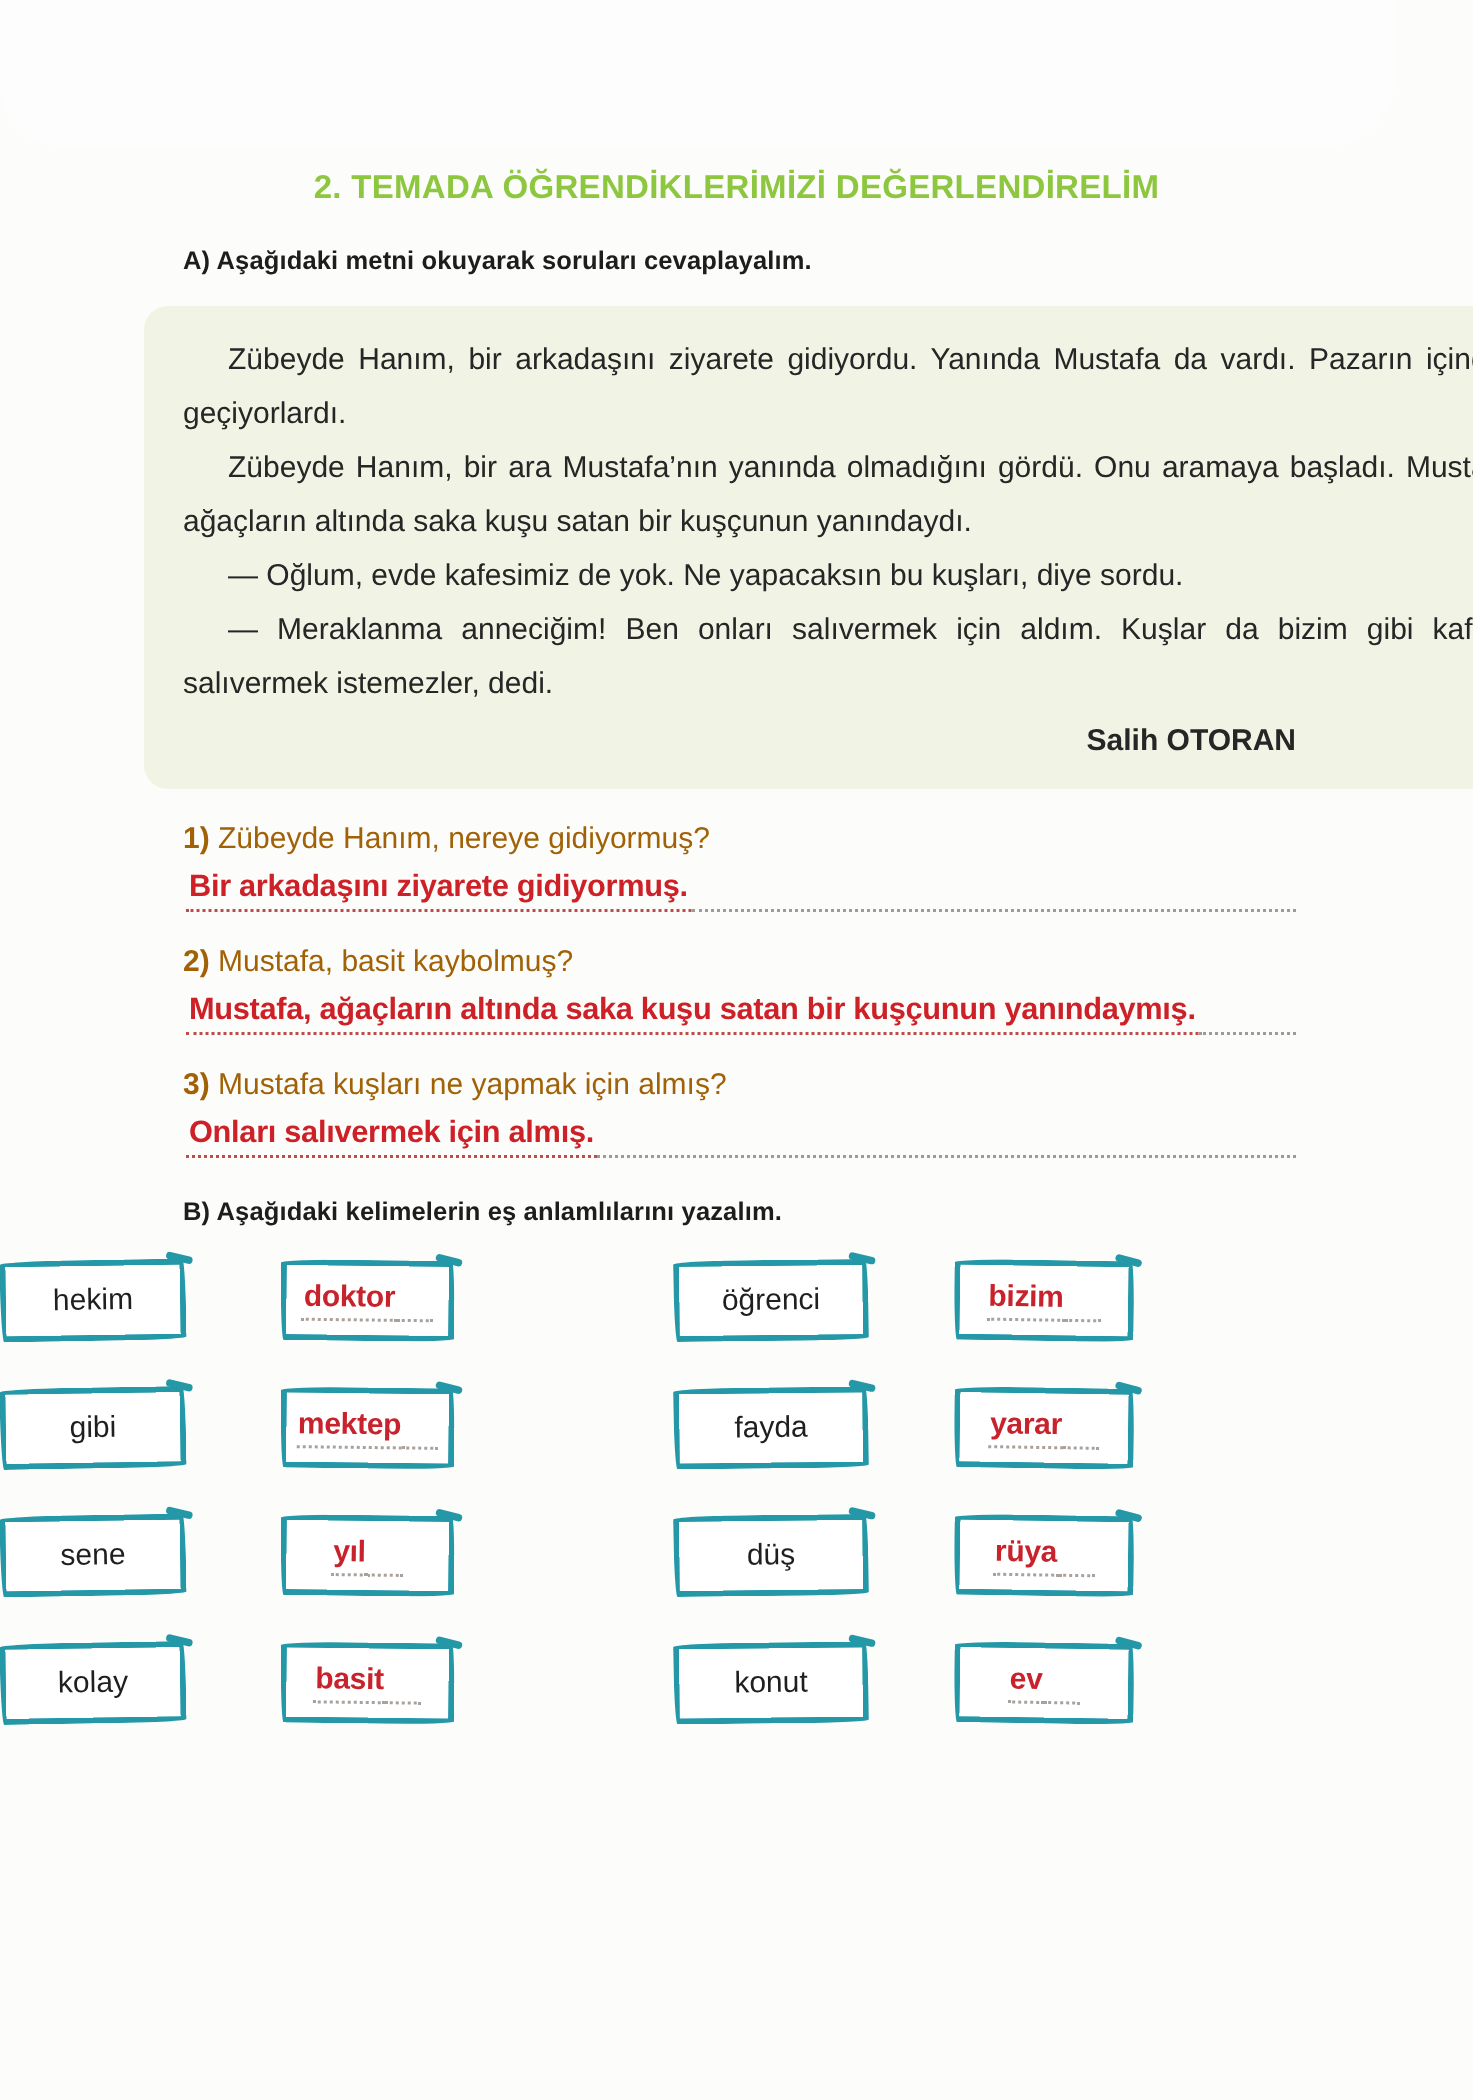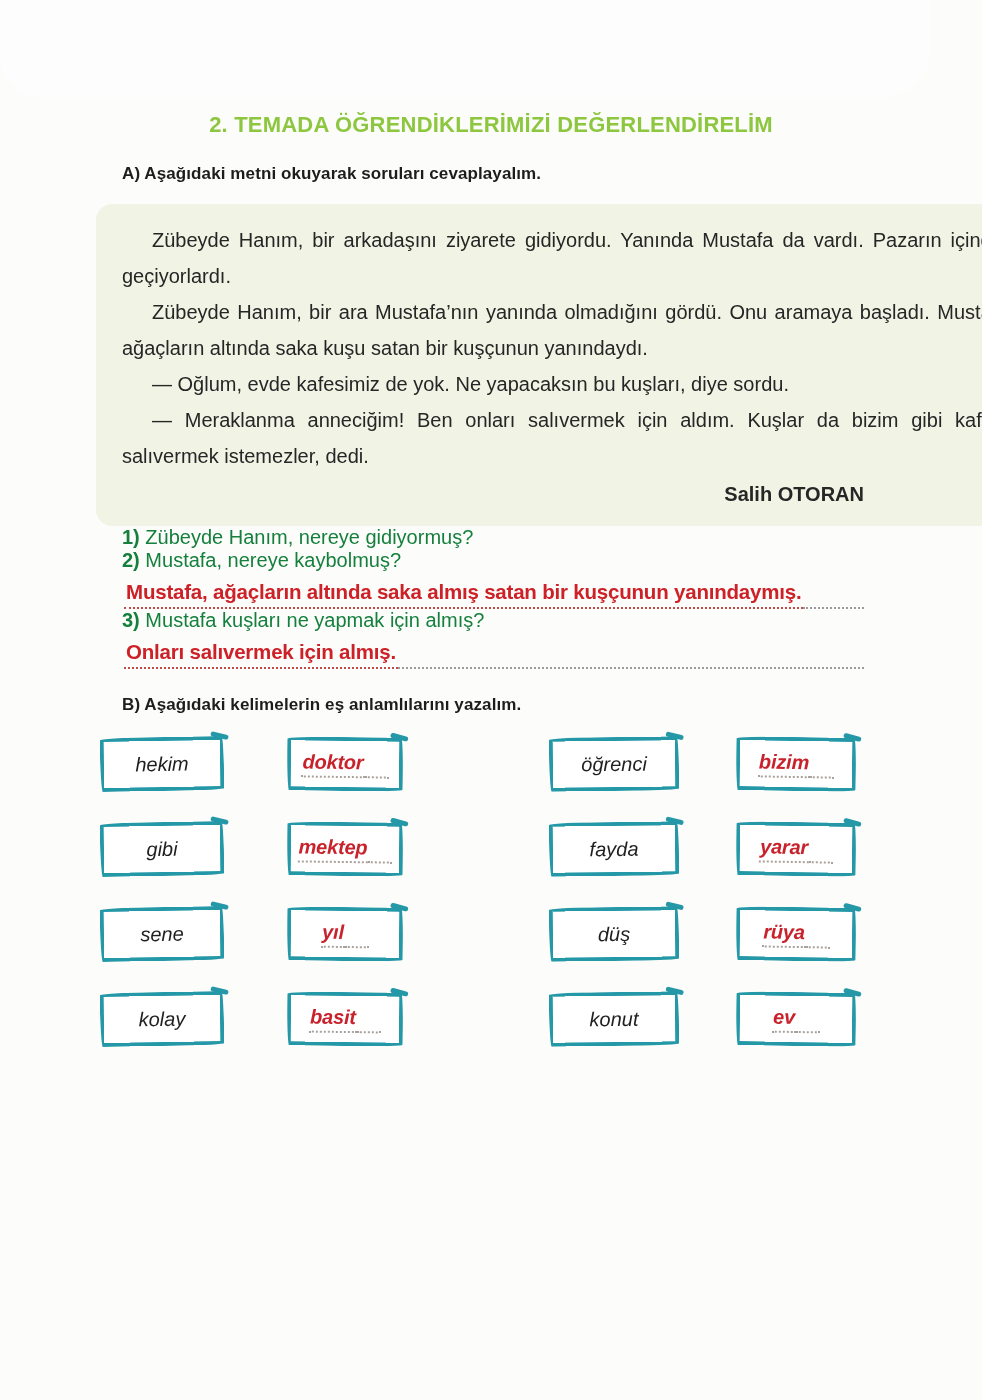--- a/index.html
+++ b/index.html
@@ -58,21 +58,21 @@
   }
   .passage .author {
     text-align: right;
     padding-right: 150px;
     font-weight: bold;
     margin-top: 2px;
     text-indent: 0;
   }
   
   .questions { margin-left: 122px; width: 742px; }
-  .question { font-size: 20px; color: #15803d; }
+  .question { margin-top: 22px; font-size: 20px; color: #a16207; }
   .q-num { font-weight: bold; }
   .answer-line {
     display: flex;
     align-items: flex-end;
     margin: 8px 0 0 2px;
     width: 740px;
   }
   .answer-text {
     color: #cd2027;
     font-weight: bold;
@@ -86,24 +86,22 @@
     flex: 1;
     border-bottom: 2px dotted #9b9b9b;
     margin-bottom: 0px;
     height: 10px;
   }
   
   .word-grid { margin-top: 22px; }
   .word-row {
     display: flex;
     align-items: center;
-    padding-left: 100px;
     margin-bottom: 31px;
     height: 54px;
-    font-style: italic;
   }
   .wbox {
     position: relative;
     box-sizing: border-box;
     height: 54px;
     background: #ffffff;
     border: 4px solid #2598a8;
     border-radius: 255px 10px 225px 12px / 12px 215px 10px 255px;
     display: flex;
     align-items: center;
@@ -151,24 +149,28 @@
     <p>Zübeyde Hanım, bir arkadaşını ziyarete gidiyordu. Yanında Mustafa da vardı. Pazarın içinden geçiyorlardı.</p>
     <p>Zübeyde Hanım, bir ara Mustafa’nın yanında olmadığını gördü. Onu aramaya başladı. Mustafa, ağaçların altında saka kuşu satan bir kuşçunun yanındaydı.</p>
     <p>— Oğlum, evde kafesimiz de yok. Ne yapacaksın bu kuşları, diye sordu.</p>
     <p>— Meraklanma anneciğim! Ben onları salıvermek için aldım. Kuşlar da bizim gibi kafese salıvermek istemezler, dedi.</p>
     <p class="author">Salih OTORAN</p>
   </div>
 
   <div class="questions">
 
     <div class="question"><span class="q-num">1)</span><span> Zübeyde Hanım, nereye gidiyormuş?</span></div>
-
-    <div class="question"><span class="q-num">2)</span><span> Mustafa, nereye kaybolmuş?</span></div>
     <div class="answer-line">
-      <span class="answer-text">Mustafa, ağaçların altında saka almış satan bir kuşçunun yanındaymış.</span>
+      <span class="answer-text">Bir arkadaşını ziyarete gidiyormuş.</span>
+      <span class="answer-fill"></span>
+    </div>
+
+    <div class="question"><span class="q-num">2)</span><span> Mustafa, basit kaybolmuş?</span></div>
+    <div class="answer-line">
+      <span class="answer-text">Mustafa, ağaçların altında saka kuşu satan bir kuşçunun yanındaymış.</span>
       <span class="answer-fill"></span>
     </div>
 
     <div class="question"><span class="q-num">3)</span><span> Mustafa kuşları ne yapmak için almış?</span></div>
     <div class="answer-line">
       <span class="answer-text">Onları salıvermek için almış.</span>
       <span class="answer-fill"></span>
     </div>
 
   </div>

